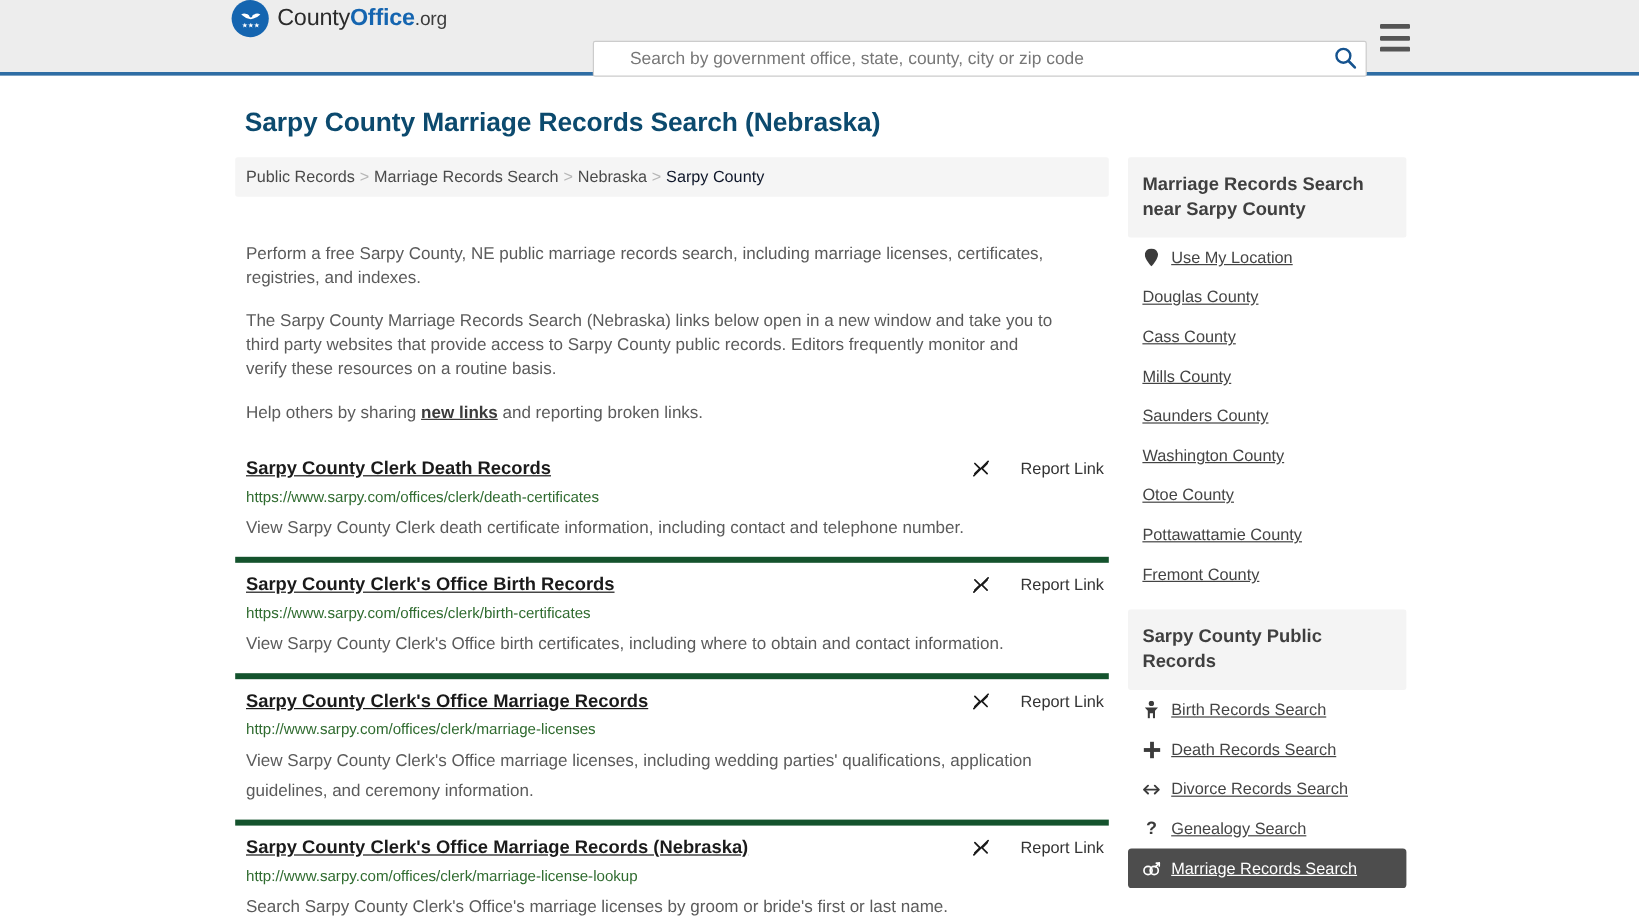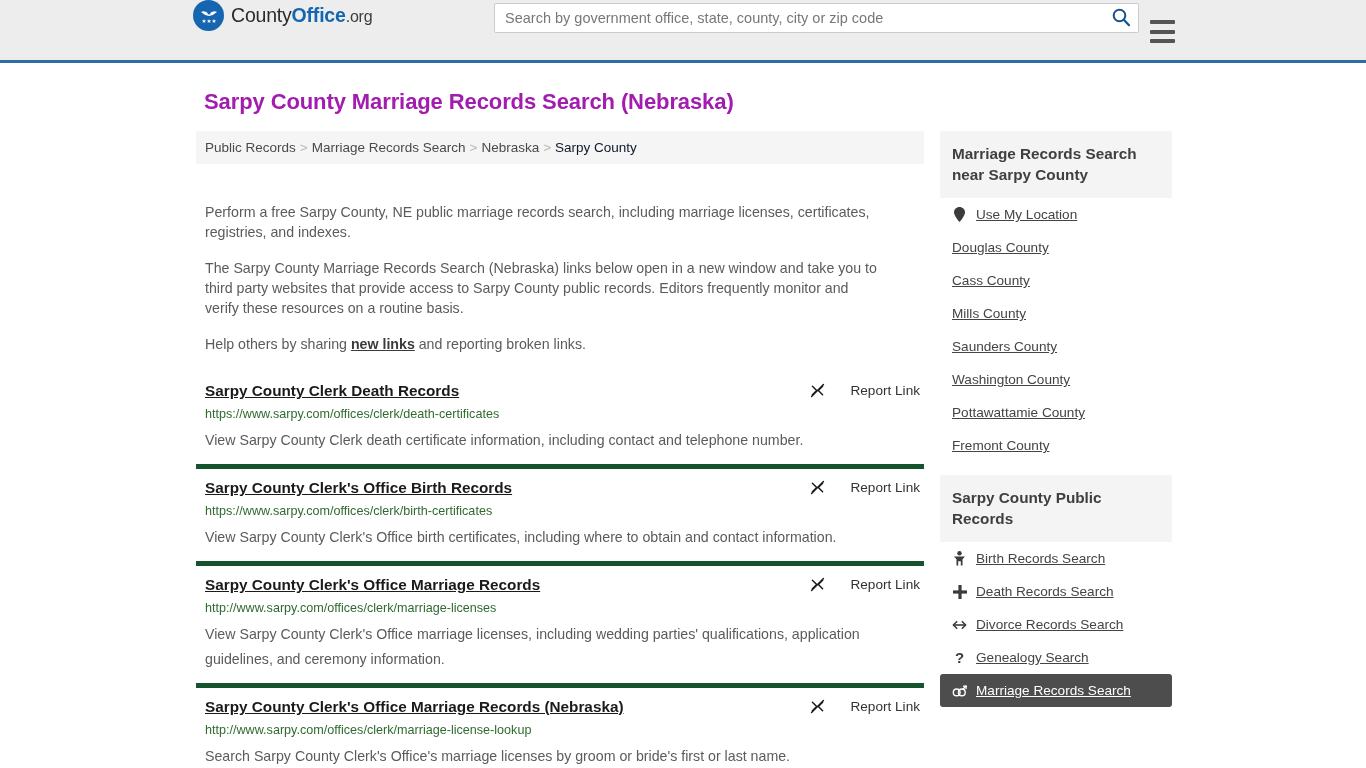--- a/index.html
+++ b/index.html
@@ -40,27 +40,28 @@
     font-size: 19.5px;
     letter-spacing: -0.2px;
     white-space: nowrap;
   }
   .logo-text .c1 { color: #2b2b2b; }
   .logo-text .c2 { color: #1565b0; font-weight: bold; }
   .logo-text .c3 { color: #3d3d3d; font-size: 16px; }
 
   .search-area {
     position: absolute;
-    left: 494px; top: 3px;
+    left: 494px; top: 34px;
     width: 645px; height: 30px;
     display: flex;
     align-items: center;
     background: #ffffff;
     border: 1px solid #cccccc;
     border-radius: 2px;
+    padding-left: 20px;
   }
   .search-input {
     flex: 1 1 auto;
     border: none;
     outline: none;
     background: transparent;
     font-family: "Liberation Sans", sans-serif;
     font-size: 14.5px;
     color: #555555;
     padding: 0 10px;
@@ -90,21 +91,21 @@
   
   .page {
     width: 1366px;
     padding: 0;
   }
   .page-title {
     margin: 0;
     padding: 26px 0 0 204px;
     font-size: 22px;
     font-weight: bold;
-    color: #a21caf;
+    color: #0c4a6e;
     letter-spacing: -0.1px;
   }
 
   .columns {
     display: flex;
     padding-left: 196px;
     padding-right: 186px;
     margin-top: 16px;
     gap: 16px;
   }
@@ -402,20 +403,23 @@
           <li class="side-item plain">
             <span class="lbl">Mills County</span>
           </li>
           <li class="side-item plain">
             <span class="lbl">Saunders County</span>
           </li>
           <li class="side-item plain">
             <span class="lbl">Washington County</span>
           </li>
           <li class="side-item plain">
+            <span class="lbl">Otoe County</span>
+          </li>
+          <li class="side-item plain">
             <span class="lbl">Pottawattamie County</span>
           </li>
           <li class="side-item plain">
             <span class="lbl">Fremont County</span>
           </li>
         </ul>
       </div>
 
       <div class="side-gap"></div>
 

